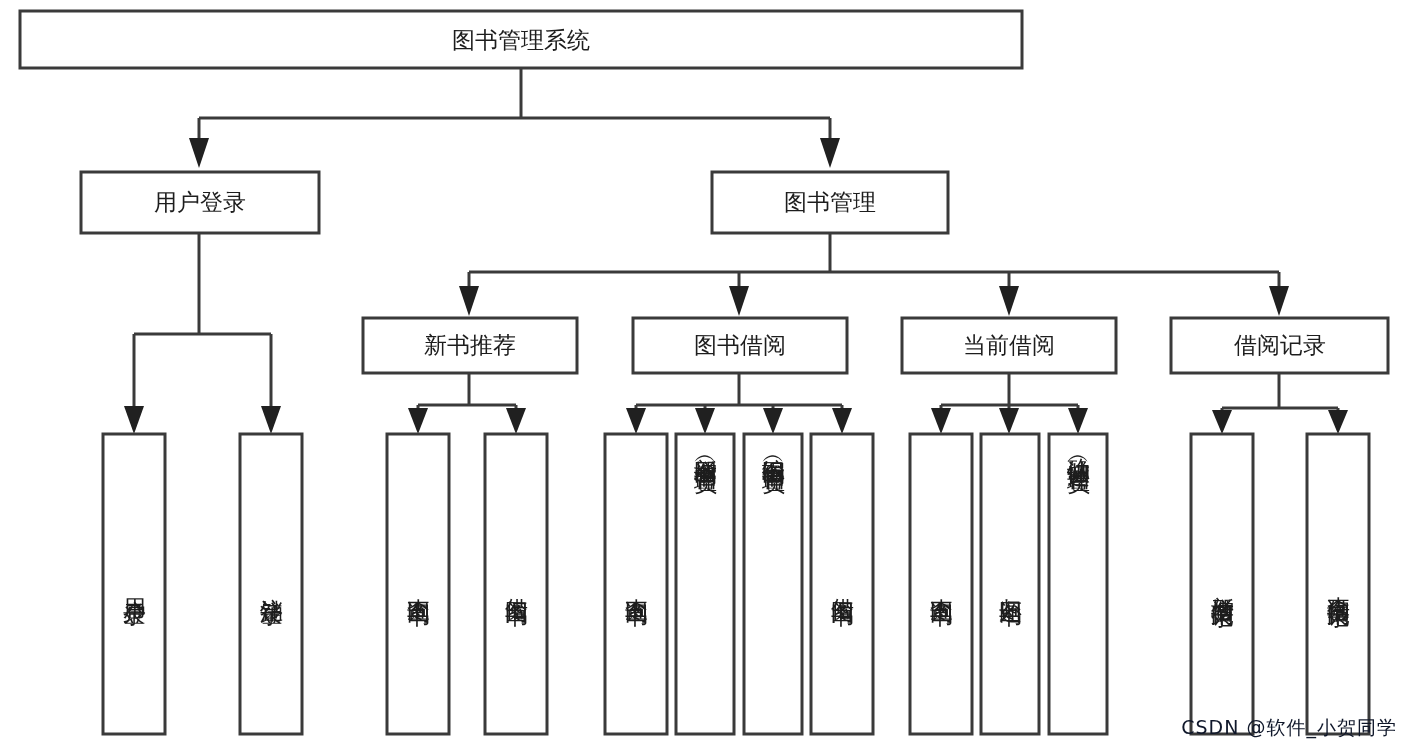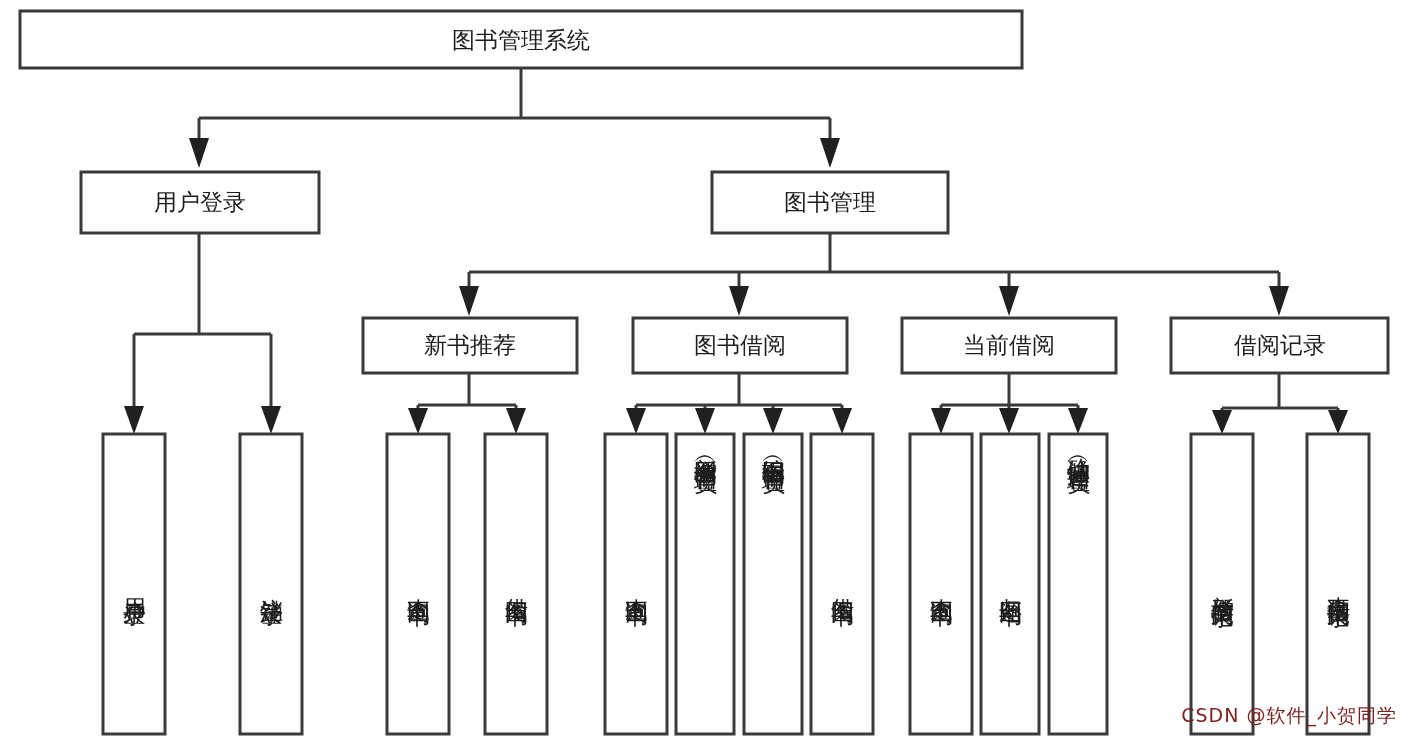--- a/index.html
+++ b/index.html
@@ -59,24 +59,24 @@
     font-size: 23px;
     line-height: 1.12;
     letter-spacing: 2px;
     color: #1d1d1d;
     white-space: nowrap;
     pointer-events: none;
   }
   .watermark {
     position: absolute;
     right: 8px;
-    bottom: 18px;
+    bottom: 6px;
     font-family: "DejaVu Sans", "Liberation Sans", sans-serif;
     font-size: 19px;
-    color: #7f1d1d;
+    color: #0f172a;
     letter-spacing: 1px;
     white-space: nowrap;
   }
 </style>
 </head>
 <body>
 
 <div id="diagram-root">
 
   <svg id="flow-svg" viewBox="0 0 1405 747">

